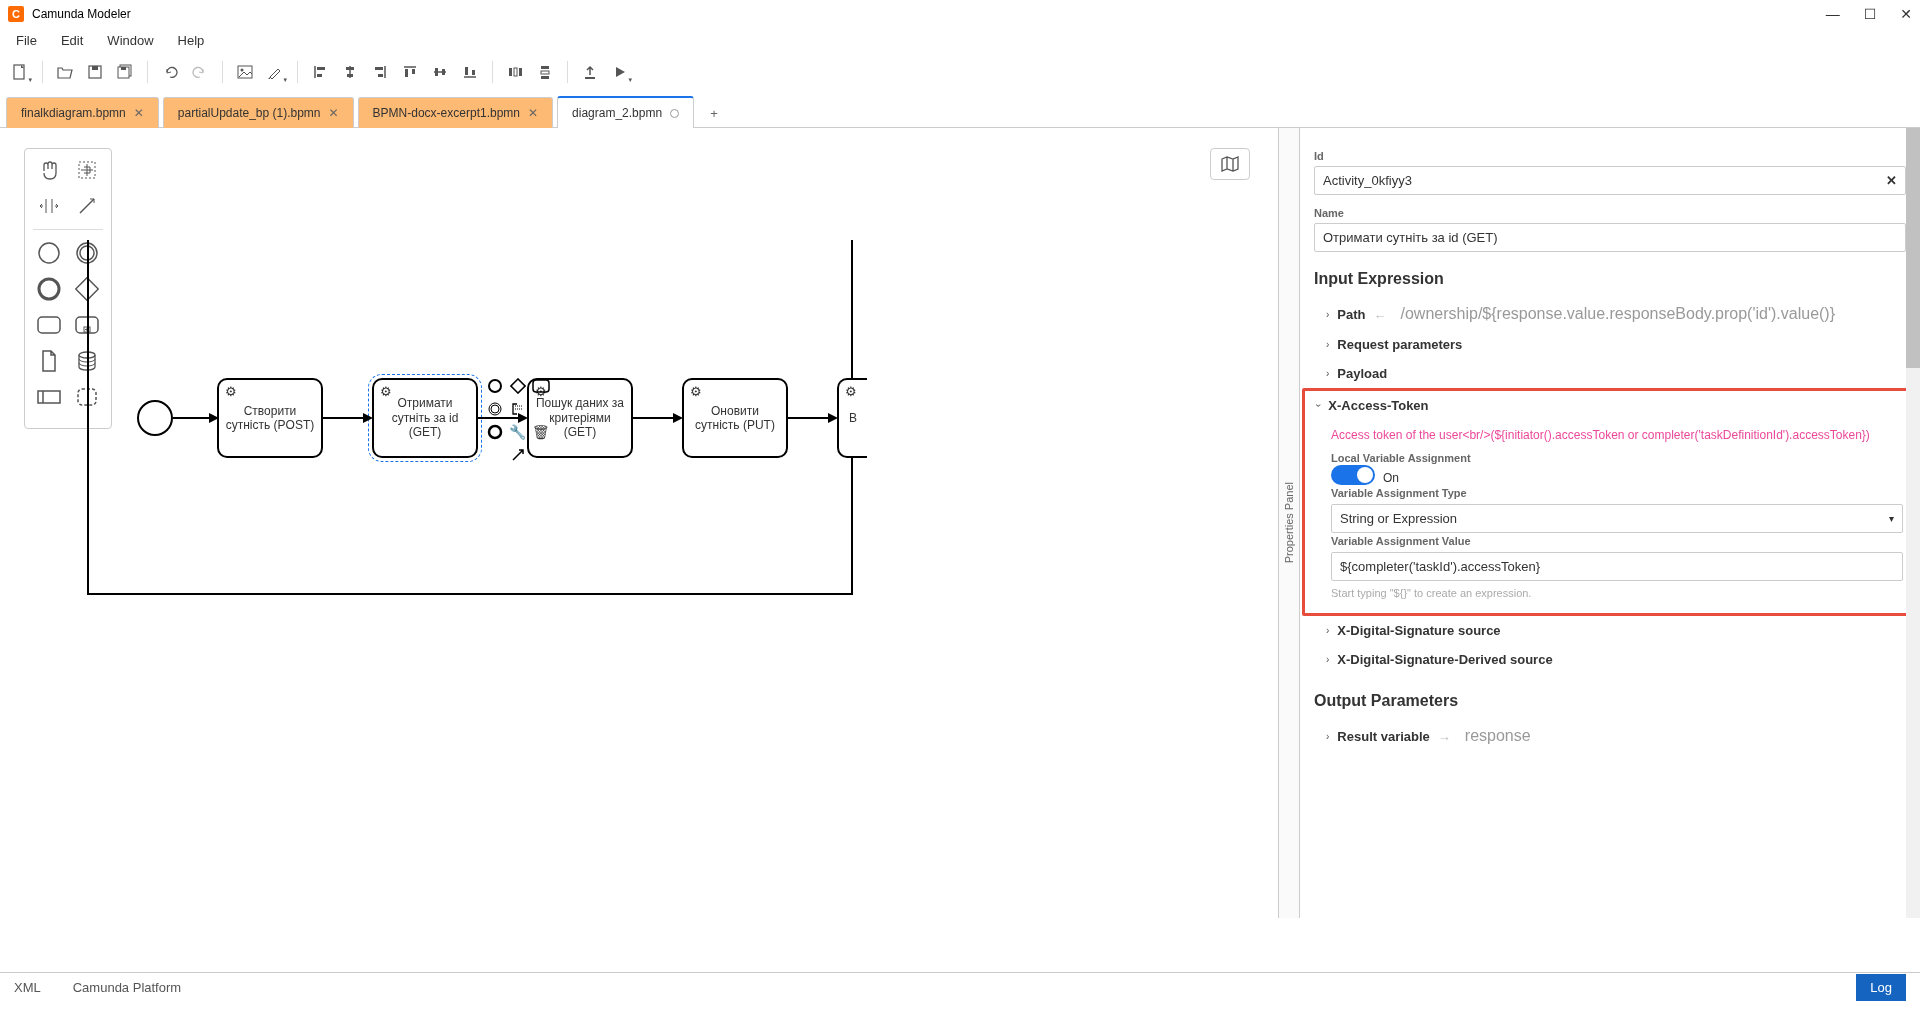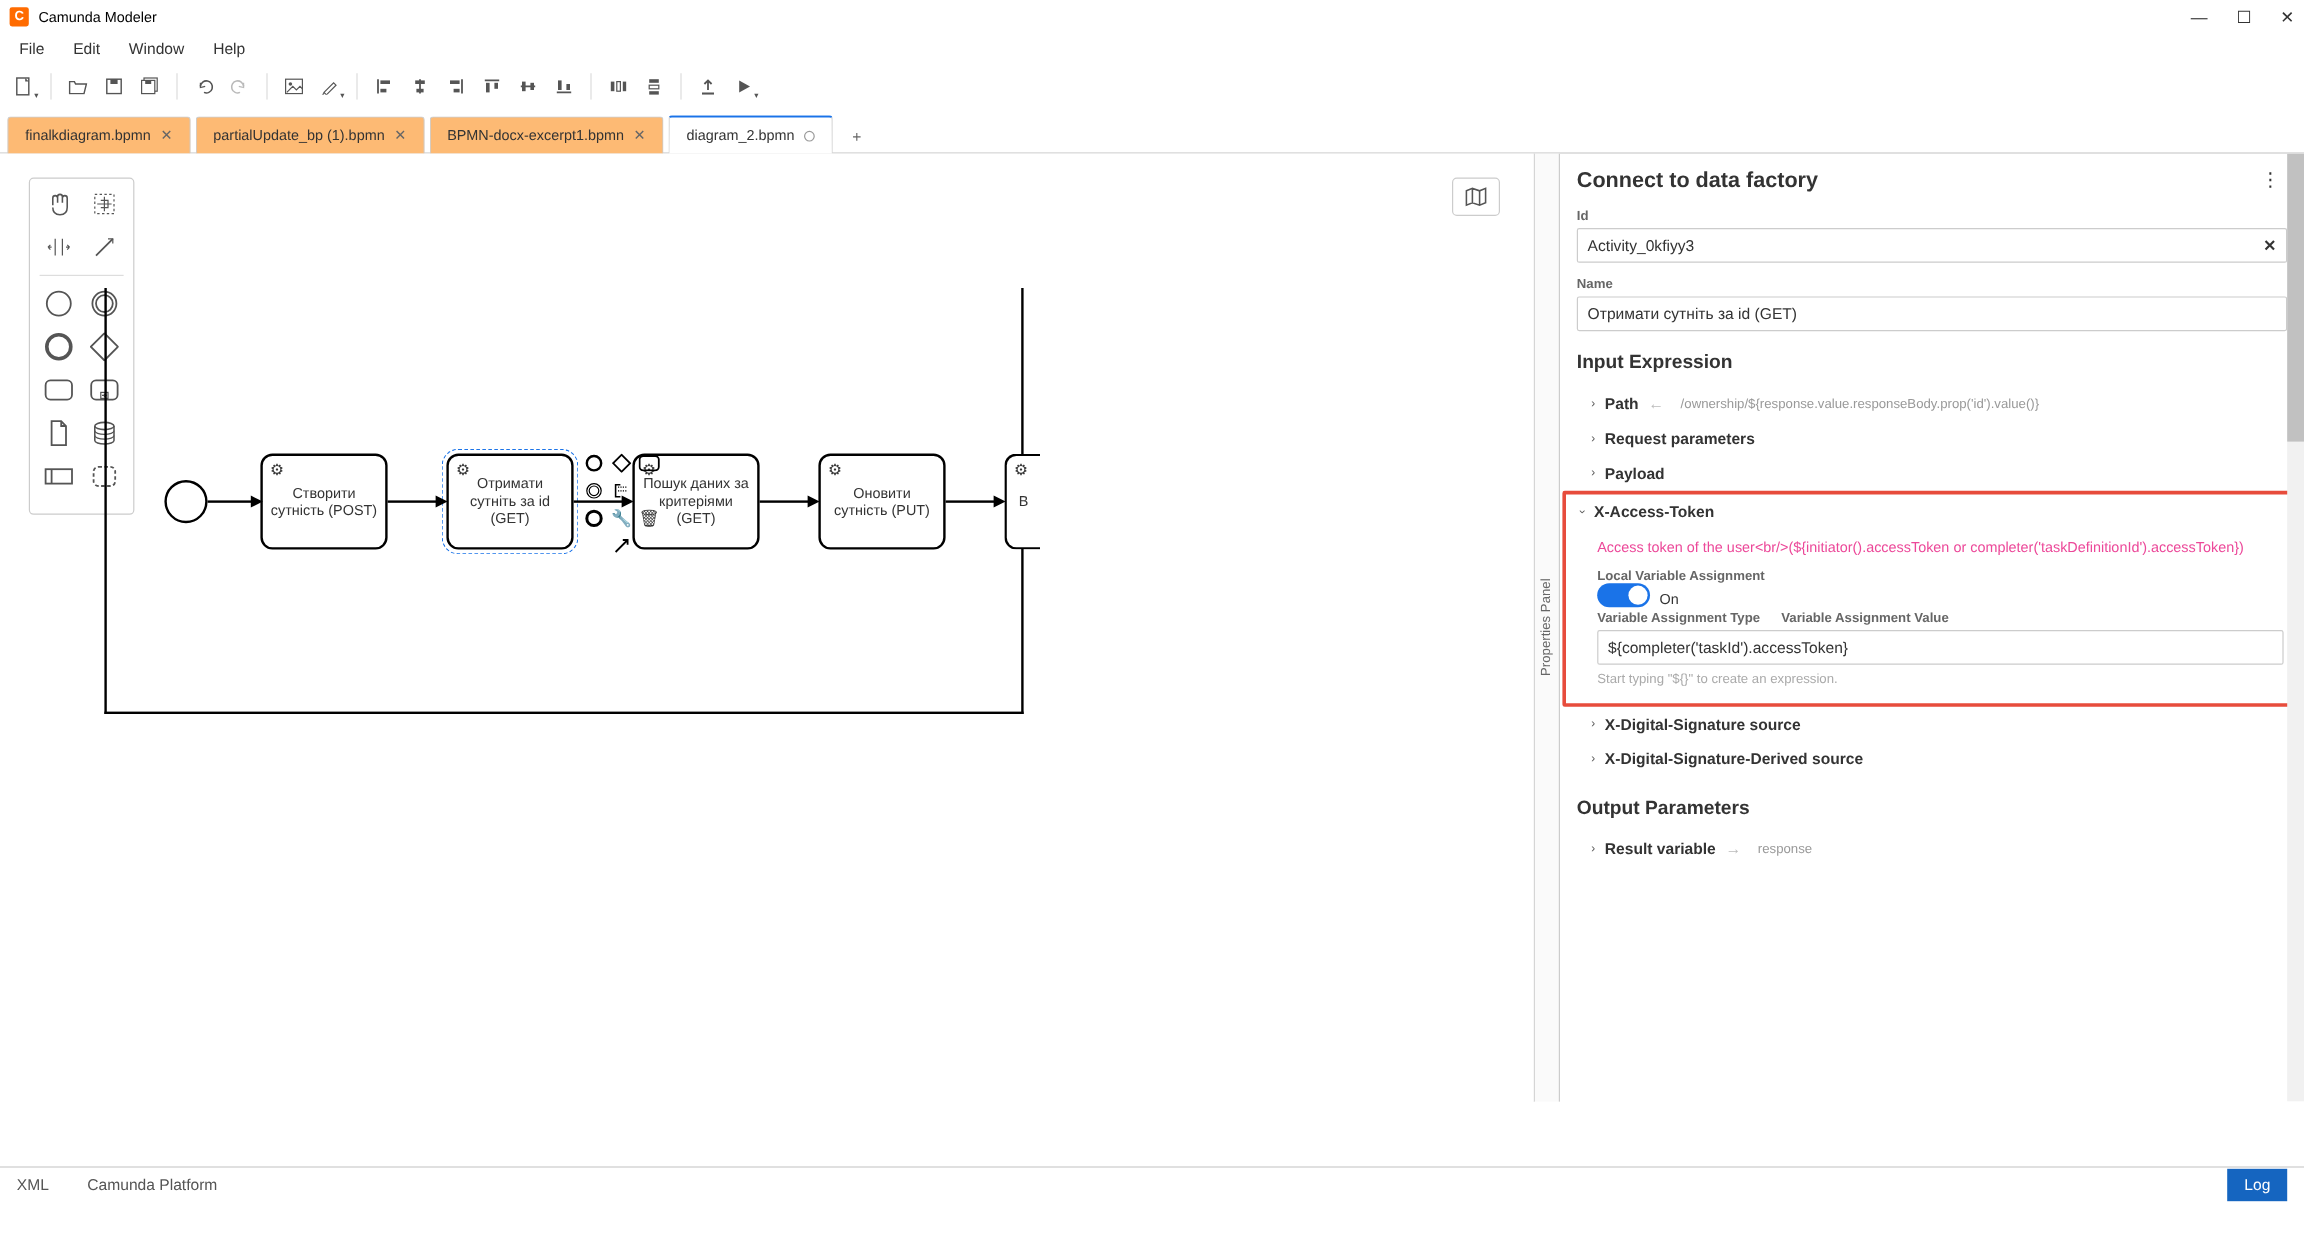--- a/index.html
+++ b/index.html
@@ -69,21 +69,21 @@
 
 .form-label { font-size: 11px; color: #666; margin-top: 12px; margin-bottom: 4px; display: block; font-weight: 600; }
 .form-input { width: 100%; border: 1px solid #ccc; border-radius: 2px; padding: 6px 8px; font-size: 13px; display: flex; align-items: center; }
 .form-input .clear-x { margin-left: auto; font-size: 13px; cursor: pointer; color: #333; font-weight: bold; }
 .form-textarea { resize: vertical; min-height: 28px; }
 
 .section-title { font-size: 16px; font-weight: 600; margin: 18px 0 10px; color: #333; }
 
 .tree-item { padding: 7px 0 7px 12px; font-size: 13px; display: flex; align-items: center; gap: 8px; cursor: pointer; }
 .tree-item .chev { font-size: 10px; color: #555; }
-.tree-item .extra { color: #999; margin-left: 6px; font-size: 11px; }
+.tree-item .extra { color: #999; margin-left: 6px; font-size: 16px; }
 .tree-item .extra-arrow { color: #bbb; }
 
 .highlight-box { border: 3px solid #e74c3c; border-radius: 2px; padding: 0 8px 14px 12px; margin: 0 -8px 0 -12px; }
 
 .description-text { font-size: 12px; color: #ec4899; padding: 8px 0 8px 14px; }
 
 .sub-label { font-size: 11px; color: #666; margin-top: 10px; margin-bottom: 4px; padding-left: 14px; font-weight: 600; }
 
 .toggle-row { display: flex; align-items: flex-end; gap: 8px; padding-left: 14px; }
 .toggle { width: 44px; height: 20px; background: #1a73e8; border-radius: 10px; position: relative; cursor: pointer; }
@@ -477,24 +477,20 @@
         <span></span>
       </div>
     </div>
   </div>
 
   <div class="prop-toggle">
     <span>Properties Panel</span>
   </div>
 
   <div class="props">
-    <div class="props-header">
-      <h2>Connect to data factory</h2>
-      <span class="dots">⋮</span>
-    </div>
 
     <label class="form-label">Id</label>
     <div class="form-input">
       <span>Activity_0kfiyy3</span>
       <span class="clear-x">✕</span>
     </div>
 
     <label class="form-label">Name</label>
     <div class="form-input form-textarea">
       <span>Отримати сутніть за id (GET)</span>
@@ -529,20 +525,26 @@
 
       <label class="sub-label">Local Variable Assignment</label>
       <div class="toggle-row">
         <div class="toggle">
             <div class="knob"></div>
           </div>
         <span class="toggle-label">On</span>
       </div>
 
       <label class="sub-label">Variable Assignment Type</label>
+      <div class="select-wrap">
+        <div class="select-box">
+          <span>String or Expression</span>
+          <span class="sel-caret">▾</span>
+        </div>
+      </div>
 
       <label class="sub-label">Variable Assignment Value</label>
       <div class="input-wrap">
         <div class="form-input form-textarea">
           <span>${completer('taskId').accessToken}</span>
         </div>
       </div>
       <div class="hint-text">Start typing "${}" to create an expression.</div>
     </div>
 

